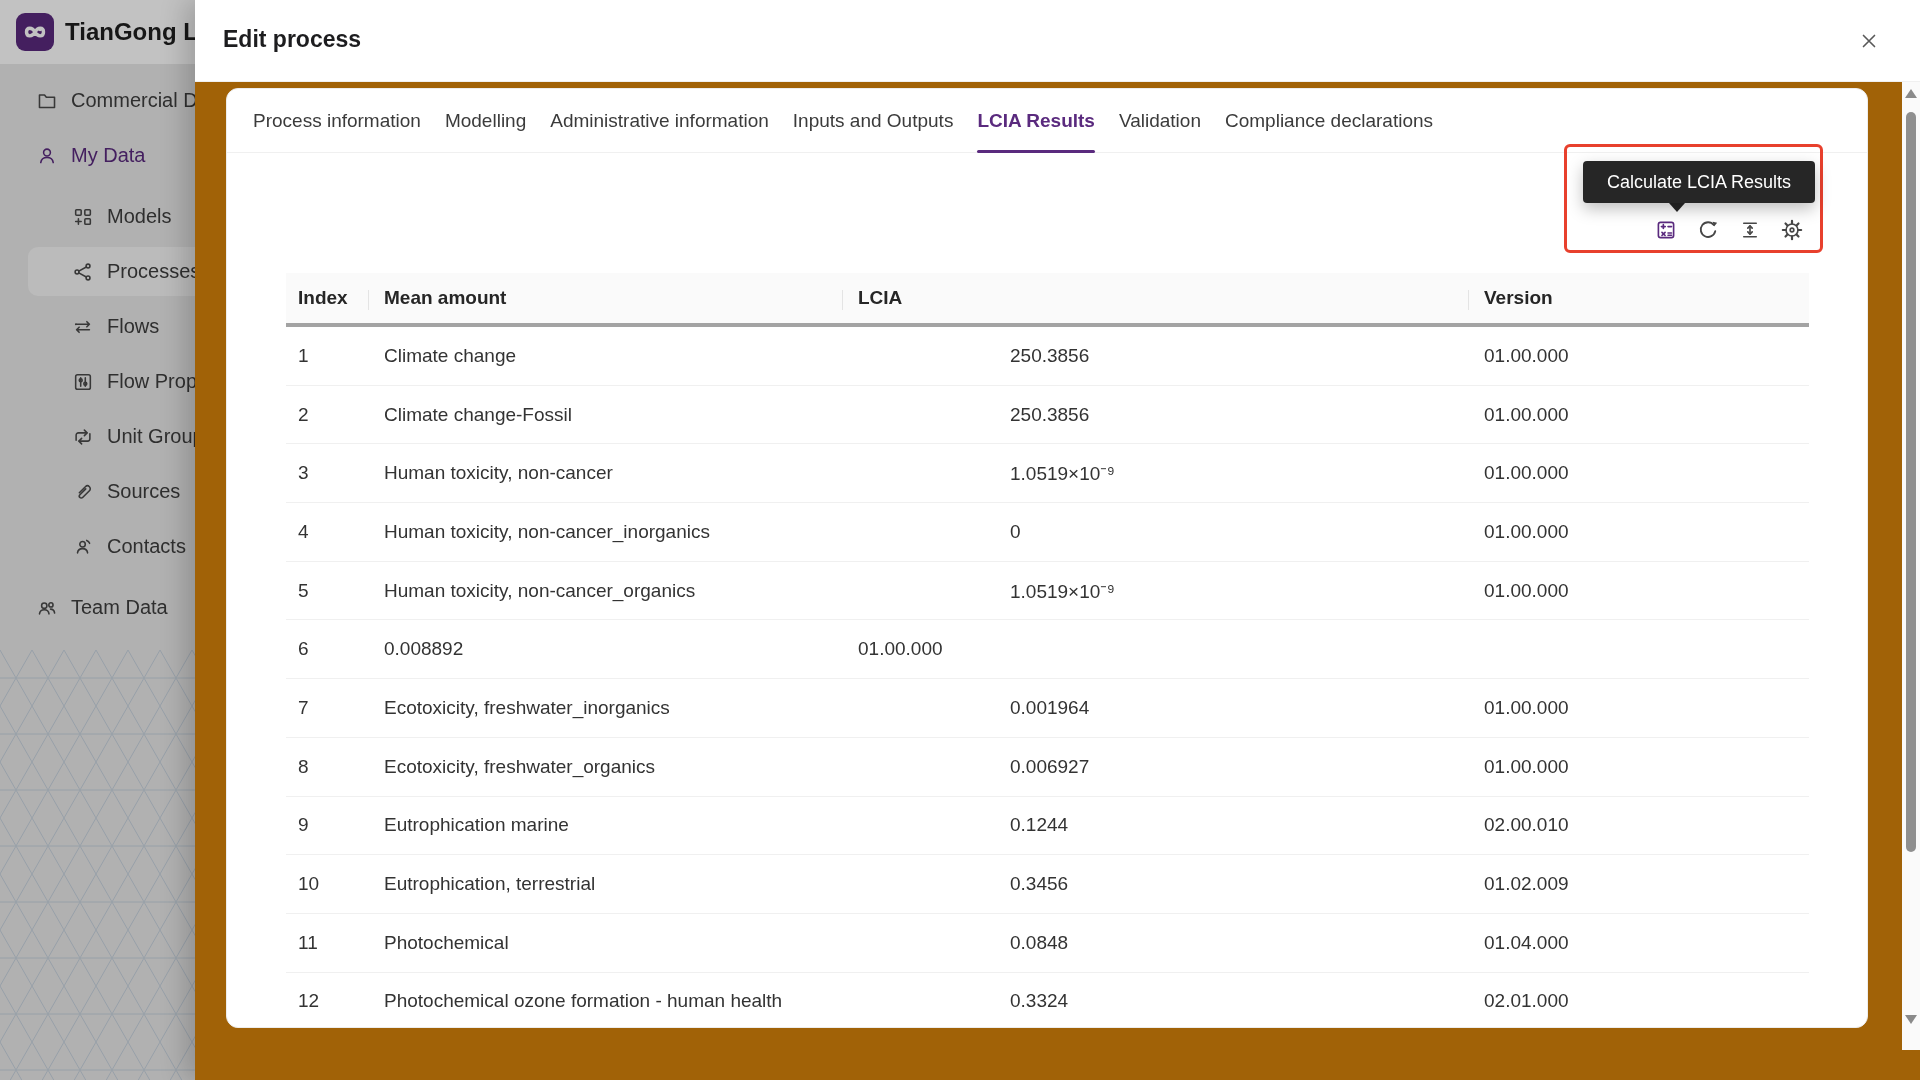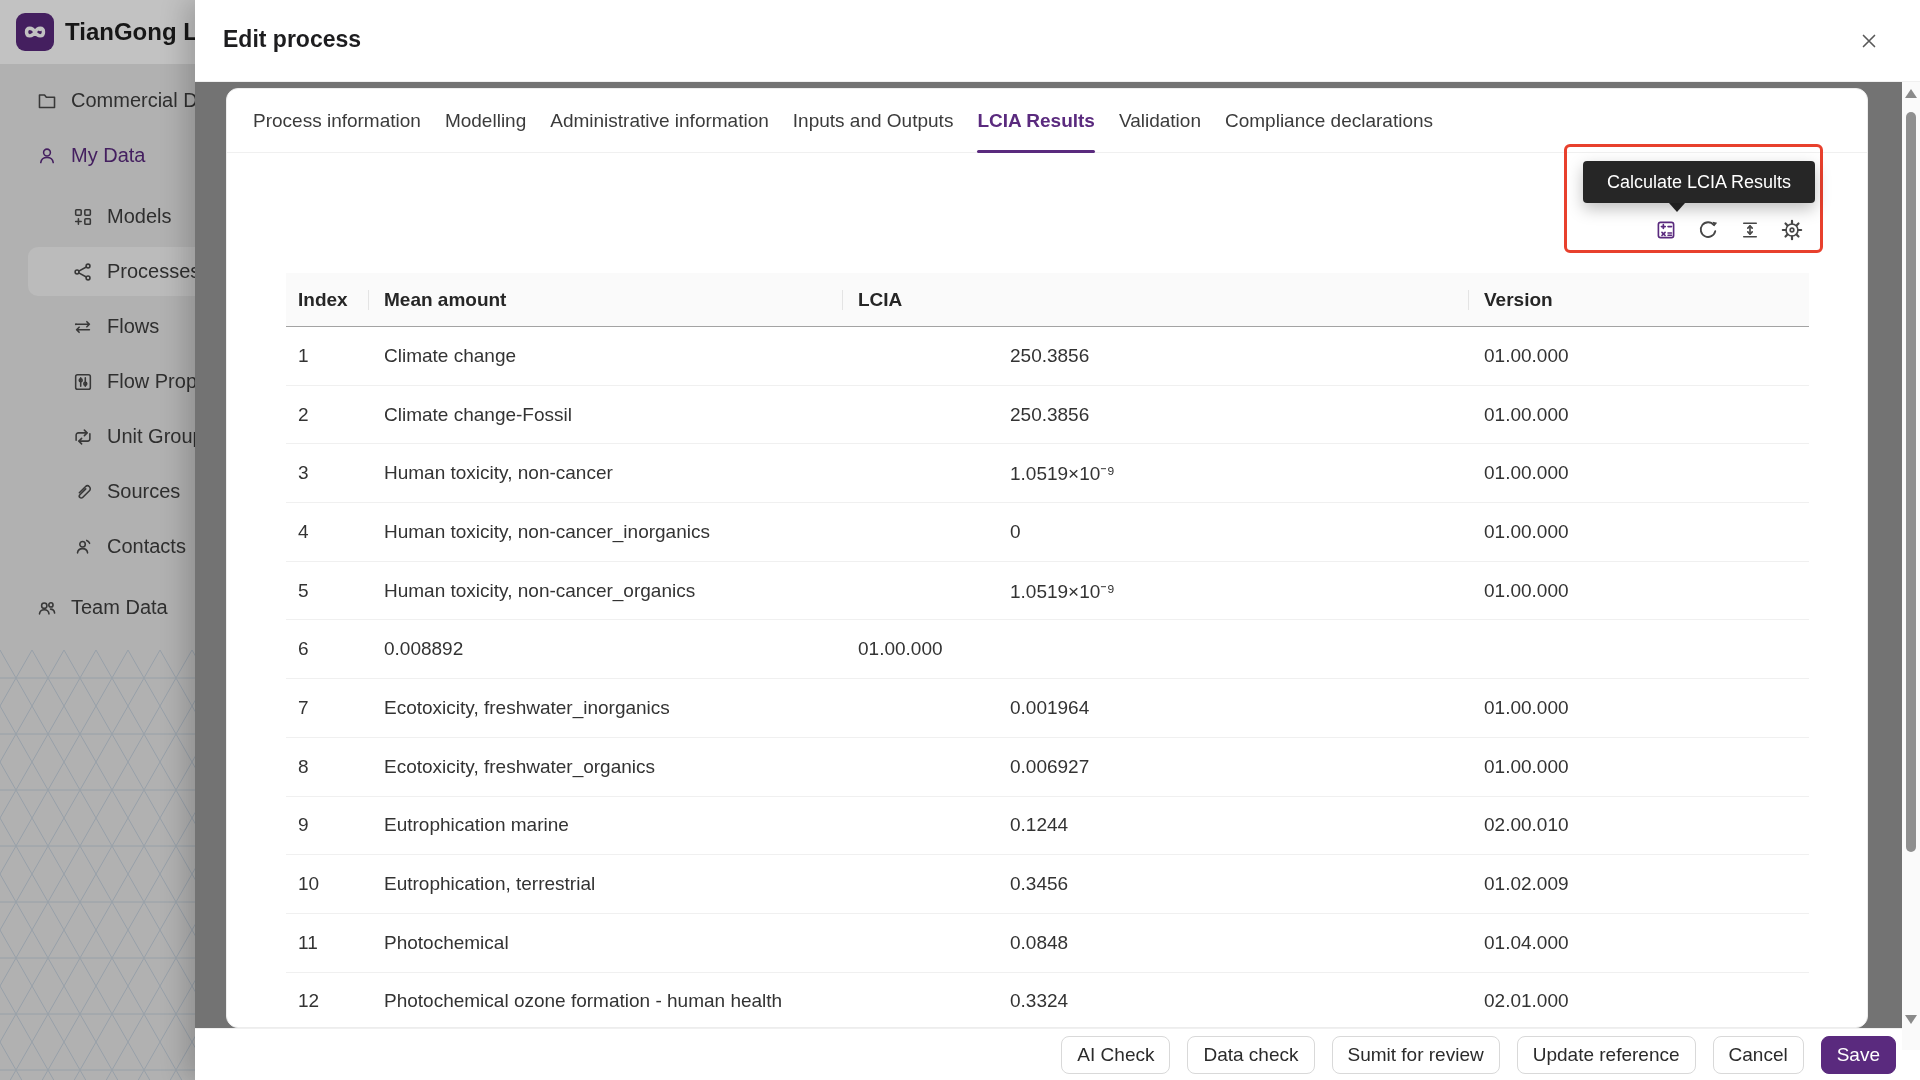--- a/index.html
+++ b/index.html
@@ -26,21 +26,21 @@
   .side-item .sicon svg{width:100%;height:100%;}
   .side-item.active-purple{color:var(--brand);}
   .side-item.active-purple .sicon{color:var(--brand);}
   .side-item.selected::before{content:"";position:absolute;left:28px;right:-40px;top:3px;bottom:3px;background:#f6f6f6;border-radius:10px;z-index:0;}
   .side-deco{position:absolute;left:0;bottom:0;width:260px;height:430px;opacity:.45;}
 
   
   .mask{position:absolute;inset:0;background:rgba(0,0,0,0.24);z-index:5;}
 
   
-  .drawer{position:absolute;left:195px;top:0;width:1725px;height:1080px;background:#737373;z-index:10;box-shadow:-10px 0 24px rgba(0,0,0,0.18);}
+  .drawer{position:absolute;left:195px;top:0;width:1725px;height:1080px;background:#a16207;z-index:10;box-shadow:-10px 0 24px rgba(0,0,0,0.18);}
   .drawer-header{position:absolute;top:0;left:0;width:100%;height:82px;border-bottom:1px solid #f0f0f0;background:#fff;}
   .drawer-title{position:absolute;left:28px;top:26px;font-size:23px;font-weight:700;color:#1d1d1f;}
   .close-btn{position:absolute;right:38px;top:28px;width:26px;height:26px;border:none;background:none;cursor:pointer;color:#595959;display:flex;align-items:center;justify-content:center;}
   .close-btn svg{width:22px;height:22px;}
 
   
   .card{position:absolute;left:31px;top:88px;width:1642px;height:940px;border:1px solid #ededed;border-radius:12px;background:#fff;overflow:hidden;}
   .tabs{position:absolute;left:0;top:0;width:100%;height:64px;border-bottom:1px solid #f0f0f0;display:flex;align-items:stretch;padding-left:26px;gap:24px;}
   .tab{font-size:19px;color:#3b3b3b;display:flex;align-items:center;position:relative;cursor:pointer;white-space:nowrap;}
   .tab.active{color:var(--brand);font-weight:700;}
@@ -50,21 +50,21 @@
   .tool-btn{width:22px;height:22px;border:none;background:none;padding:0;cursor:pointer;color:#474747;display:flex;}
   .tool-btn svg{width:22px;height:22px;}
   .tool-btn.purple{color:var(--brand);}
 
   .tooltip{position:absolute;left:1356px;top:72px;height:42px;background:var(--tooltip-bg);color:#fff;border-radius:4px;font-size:18px;display:flex;align-items:center;padding:0 24px;white-space:nowrap;z-index:6;box-shadow:0 6px 16px rgba(0,0,0,0.25);}
   .tooltip .arrow{position:absolute;top:100%;left:94px;transform:translateX(-50%);width:0;height:0;border:8px solid transparent;border-top:9px solid rgba(0,0,0,0.85);border-bottom:none;}
   .redbox{position:absolute;left:1337px;top:55px;width:259px;height:109px;border:3px solid var(--annot);border-radius:6px;z-index:5;pointer-events:none;}
 
   
   .table{position:absolute;left:59px;top:184px;width:1523px;}
-  .thead{display:flex;height:54px;background:#fafafa;border-bottom:1px solid #a3a3a3;align-items:center;}
+  .thead{display:flex;height:54px;background:#fafafa;border-bottom:4px solid #a3a3a3;align-items:center;}
   .th{font-size:19px;font-weight:700;color:#262626;padding-left:15px;position:relative;height:100%;display:flex;align-items:center;}
   .th:not(:last-child)::after{content:"";position:absolute;right:0;top:17px;height:20px;width:1px;background:#e4e4e4;}
   .c0{width:83px;}
   .c1{width:626px;}
   .c2{width:474px;}
   .c3{width:340px;}
   .th.c0,.td.c0{padding-left:12px;}
   .trow{display:flex;height:58.7px;align-items:center;border-bottom:1px solid #f0f0f0;font-size:19px;color:#333;}
   .td{padding-left:15px;}
 
@@ -341,28 +341,20 @@
             <div class="trow">
     <div class="td c0">12</div>
     <div class="td c1">Photochemical ozone formation - human health</div>
     <div class="td c2">0.3324</div>
     <div class="td c3">02.01.000</div>
             </div>
           </div>
       </div>
     </div>
 
-    <footer class="drawer-footer">
-        <button class="btn">AI Check</button>
-        <button class="btn">Data check</button>
-        <button class="btn">Sumit for review</button>
-        <button class="btn">Update reference</button>
-        <button class="btn">Cancel</button>
-        <button class="btn primary">Save</button>
-      </footer>
 
     <div class="scrollbar">
       <div class="sb-up"></div>
       <div class="sb-thumb"></div>
       <div class="sb-down"></div>
     </div>
   </section>
 
 </div>
 

